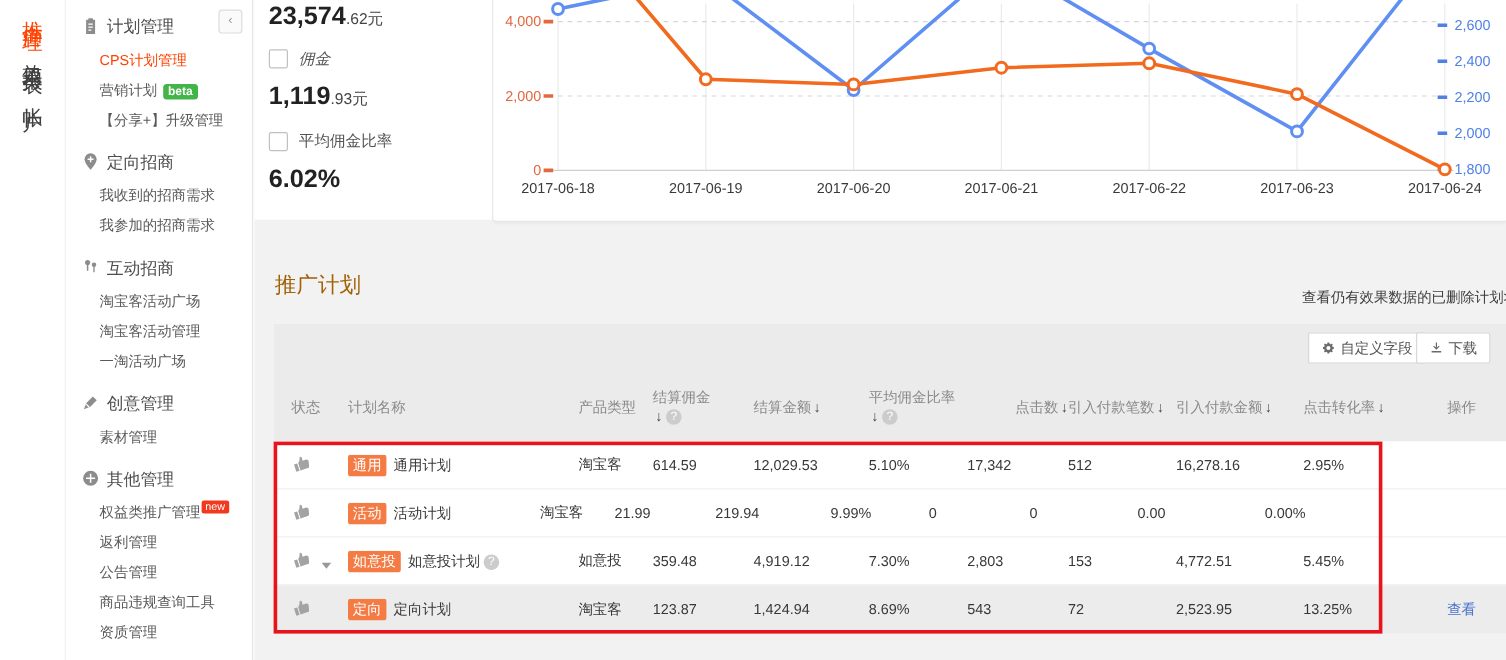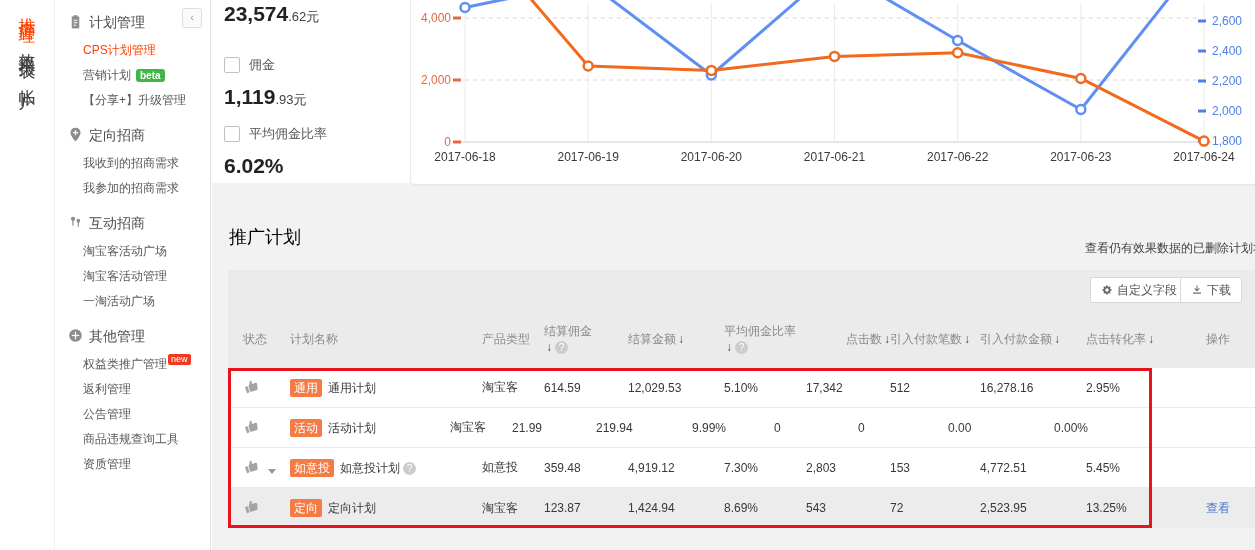--- a/index.html
+++ b/index.html
@@ -24,26 +24,26 @@
   .badge-new{display:inline-block;background:#f0391e;color:#fff;font-size:9px;padding:0 3px;border-radius:2px;margin-left:1px;line-height:11px;position:relative;top:-6px;}
   
   #main{position:absolute;left:212px;top:0;width:1043px;height:550px;background:#f2f2f3;}
   #topband{position:absolute;left:0;top:0;width:100%;height:183px;background:#fff;}
   
   #stats{position:absolute;left:12px;top:2px;width:180px;}
   .stat-value{font-size:21px;font-weight:bold;color:#222;}
   .stat-dec{font-size:13px;font-weight:normal;color:#444;}
   .stat-check{display:flex;align-items:center;gap:9px;font-size:13px;color:#555;}
   .checkbox{width:14px;height:14px;border:1px solid #c0c0c0;border-radius:2px;background:#fff;cursor:pointer;}
-  .mt14{margin-top:30px;}.mt11{margin-top:11px;}.mt16{margin-top:16px;}
+  .mt14{margin-top:14px;font-style:italic;}.mt11{margin-top:11px;}.mt16{margin-top:16px;}
   
   #chart-card{position:absolute;left:198px;top:-12px;width:845px;height:195px;background:#fff;border:1px solid #e8e8e8;border-radius:4px;box-sizing:content-box;box-shadow:0 1px 2px rgba(0,0,0,.03);}
   
   #lower{position:absolute;left:0;top:183px;width:100%;height:367px;}
-  #section-title{position:absolute;left:17px;top:42px;font-size:18px;color:#000000;}
+  #section-title{position:absolute;left:17px;top:42px;font-size:18px;color:#a16207;}
   #deleted-link{position:absolute;right:-12px;top:57px;font-size:12px;color:#3f3f3f;white-space:nowrap;cursor:pointer;}
   #table-card{position:absolute;left:16px;top:87px;width:1060px;height:258px;background:#fff;}
   #table-toolbar{position:relative;height:40px;background:#ebebec;}
   .tool-btn{position:absolute;top:7px;height:26px;box-sizing:border-box;background:#fff;border:1px solid #d8d8d8;border-radius:2px;font-size:12px;color:#555;display:flex;align-items:center;gap:4px;padding:0 10px;cursor:pointer;}
   #btn-customize{left:862px;}
   #btn-download{left:952px;}
   #table-header{display:flex;background:#ebebec;height:58px;align-items:center;padding-left:15px;box-sizing:border-box;font-size:12px;color:#8a8a8a;}
   .th{flex:0 0 auto;line-height:16px;}
   .sort-arrow{font-weight:bold;color:#4d4d4d;margin-left:2px;}
   .qmark{display:inline-block;width:13px;height:13px;border-radius:50%;background:#cccccc;color:#fff;font-size:10px;line-height:13px;text-align:center;vertical-align:middle;margin-left:3px;}
@@ -100,20 +100,30 @@
               <circle cx="8" cy="6" r="3.4" fill="#8c8c8c"></circle>
               <rect x="7" y="8" width="2" height="9" fill="#8c8c8c"></rect>
               <circle cx="16.5" cy="9" r="3" fill="#8c8c8c"></circle>
               <rect x="15.6" y="11" width="1.8" height="8" fill="#8c8c8c"></rect>
             </svg></span>
           <span>互动招商</span>
         </div>
         <div class="side-item">淘宝客活动广场</div>
         <div class="side-item">淘宝客活动管理</div>
         <div class="side-item">一淘活动广场</div>
+      </div>
+      <div class="side-group">
+        <div class="side-group-header">
+          <span><svg width="15" height="15" viewBox="0 0 24 24">
+              <path fill="#8c8c8c" d="M3 21l3.4-8.6L15 3.8 20.2 9l-8.6 8.6L3 21z"></path>
+              <path fill="#fff" d="M6.8 13.4l3.8 3.8-1.2 1.2-3.8-3.8z"></path>
+            </svg></span>
+          <span>创意管理</span>
+        </div>
+        <div class="side-item">素材管理</div>
       </div>
       <div class="side-group">
         <div class="side-group-header">
           <span><svg width="15" height="15" viewBox="0 0 24 24">
               <circle cx="12" cy="12" r="10" fill="#8c8c8c"></circle>
               <path fill="#fff" d="M11 6h2v12h-2z"></path>
               <path fill="#fff" d="M6 11h12v2H6z"></path>
             </svg></span>
           <span>其他管理</span>
         </div>

